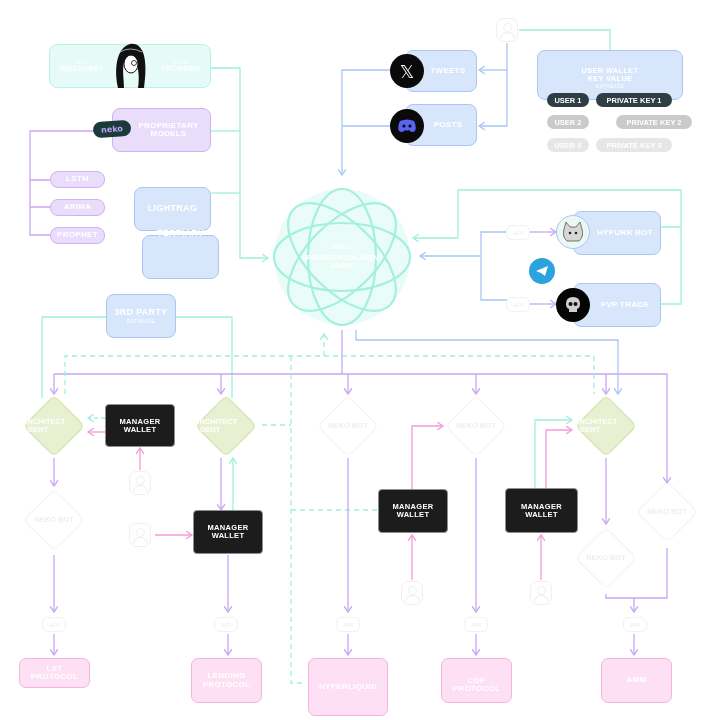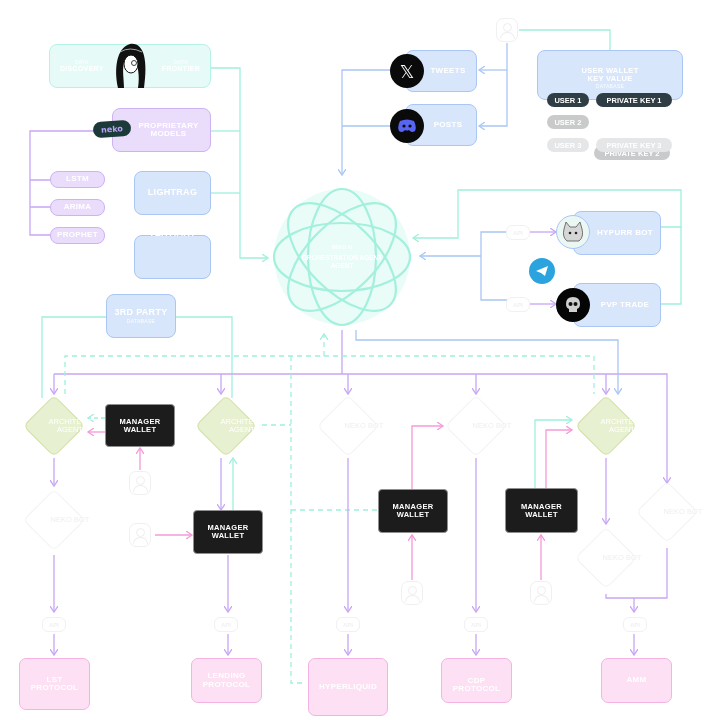--- a/index.html
+++ b/index.html
@@ -13,21 +13,21 @@
   .pill{background:#eadcfb;border:1.5px solid #cdb3f3;border-radius:8px;font-size:8px;}
   .pink{background:#fde0f3;border:1.5px solid #f6b3e1;border-radius:7px;font-size:8px;}
   .black{background:#1c1c1c;border:1.5px solid #8f8f8f;border-radius:4px;font-size:7.5px;}
   .chip{position:absolute;box-sizing:border-box;border-radius:7px;font-size:7.5px;font-weight:bold;color:#fff;display:flex;align-items:center;justify-content:center;}
   .chip.dark{background:#2f3d45;}
   .chip.mid{background:#c8cacb;}
   .chip.light{background:#e5e6e7;}
   .api{position:absolute;box-sizing:border-box;width:24px;height:15px;border:1.5px solid #f1f1f3;border-radius:6px;color:#f0f0f2;font-size:6px;font-weight:bold;display:flex;align-items:center;justify-content:center;background:#fff;}
   .diamond{position:absolute;width:64px;height:64px;}
   .diamond .shape{position:absolute;left:10px;top:10px;width:44px;height:44px;transform:rotate(45deg);border-radius:6px;box-sizing:border-box;}
-  .diamond .lbl{position:absolute;left:16px;top:0;width:64px;height:64px;display:flex;align-items:center;justify-content:center;text-align:center;font-size:7.5px;font-weight:normal;line-height:1.05;color:#fff;}
+  .diamond .lbl{position:absolute;left:0;top:0;width:64px;height:64px;display:flex;align-items:center;justify-content:center;text-align:left;font-size:7.5px;font-weight:bold;line-height:1.05;color:#fff;}
   .diamond.arch .shape{background:#e8f0d2;border:1.5px solid #cfe0a0;}
   .diamond.neko .shape{background:#ffffff;border:1.5px solid #f2f1f5;}
   .diamond.neko .lbl{color:#eeedf2;}
   .circle{position:absolute;border-radius:50%;display:flex;align-items:center;justify-content:center;}
   .user{position:absolute;width:22px;height:24px;box-sizing:border-box;border:1.5px solid #f0f0f2;border-radius:7px;background:#fff;}
   .user .h{position:absolute;left:6px;top:4px;width:7px;height:7px;border:1.5px solid #eeeeF0;border-radius:50%;}
   .user .b{position:absolute;left:3px;top:13px;width:13px;height:6px;border:1.5px solid #eeeef0;border-bottom:none;border-radius:7px 7px 0 0;}
 </style>
 </head>
 <body>
@@ -151,24 +151,24 @@
 <div class="node pill" style="left:50px;top:171px;width:55px;height:17px;">
     <span>LSTM</span>
   </div>
 <div class="node pill" style="left:50px;top:199px;width:55px;height:17px;">
     <span>ARIMA</span>
   </div>
 <div class="node pill" style="left:50px;top:227px;width:55px;height:17px;">
     <span>PROPHET</span>
   </div>
 
-<div class="node blue" style="left:134px;top:171px;width:77px;height:44px;">
+<div class="node blue" style="left:134px;top:187px;width:77px;height:44px;">
     <span>LIGHTRAG</span>
   </div>
-<div class="node blue" style="left:134px;top:235px;width:77px;height:44px;gap:40px;">
+<div class="node blue" style="left:142px;top:235px;width:77px;height:44px;gap:40px;">
   <span>TERTIARY</span>
   <span class="sub">DATABASE</span>
 </div>
 
 <div class="node blue" style="left:106px;top:294px;width:70px;height:44px;">
   <span>3RD PARTY</span>
   <span class="sub">DATABASE</span>
 </div>
 
 <div style="position:absolute;left:268px;top:184px;width:148px;height:146px;">
@@ -215,21 +215,21 @@
 </div>
 <div class="chip dark" style="left:547px;top:93px;width:42px;height:14px;">
     <span>USER 1</span>
   </div>
 <div class="chip dark" style="left:596px;top:93px;width:76px;height:14px;">
     <span>PRIVATE KEY 1</span>
   </div>
 <div class="chip mid" style="left:547px;top:115px;width:42px;height:14px;">
     <span>USER 2</span>
   </div>
-<div class="chip mid" style="left:594px;top:115px;width:76px;height:14px;margin-top:31px;">
+<div class="chip mid" style="left:616px;top:115px;width:76px;height:14px;">
     <span>PRIVATE KEY 2</span>
   </div>
 <div class="chip light" style="left:547px;top:138px;width:42px;height:14px;">
     <span>USER 3</span>
   </div>
 <div class="chip light" style="left:596px;top:138px;width:76px;height:14px;">
     <span>PRIVATE KEY 3</span>
   </div>
 
 <div class="api" style="left:506px;top:225px;">
@@ -337,21 +337,21 @@
 <div class="api" style="left:336px;top:617px;">
     <span>API</span>
   </div>
 <div class="api" style="left:464px;top:617px;">
     <span>API</span>
   </div>
 <div class="api" style="left:623px;top:617px;">
     <span>API</span>
   </div>
 
-<div class="node pink" style="left:19px;top:658px;width:71px;height:52px;">
+<div class="node pink" style="left:19px;top:658px;width:71px;height:30px;">
     <span style="max-width:50px;">LST PROTOCOL</span>
   </div>
 <div class="node pink" style="left:191px;top:658px;width:71px;height:45px;">
     <span style="max-width:60px;">LENDING PROTOCOL</span>
   </div>
 <div class="node pink" style="left:308px;top:658px;width:80px;height:58px;align-items:center;">
     <span>HYPERLIQUID</span>
   </div>
 <div class="node pink" style="left:441px;top:658px;width:71px;height:45px;">
     <span style="max-width:50px;margin-top:9px;">CDP PROTOCOL</span>

